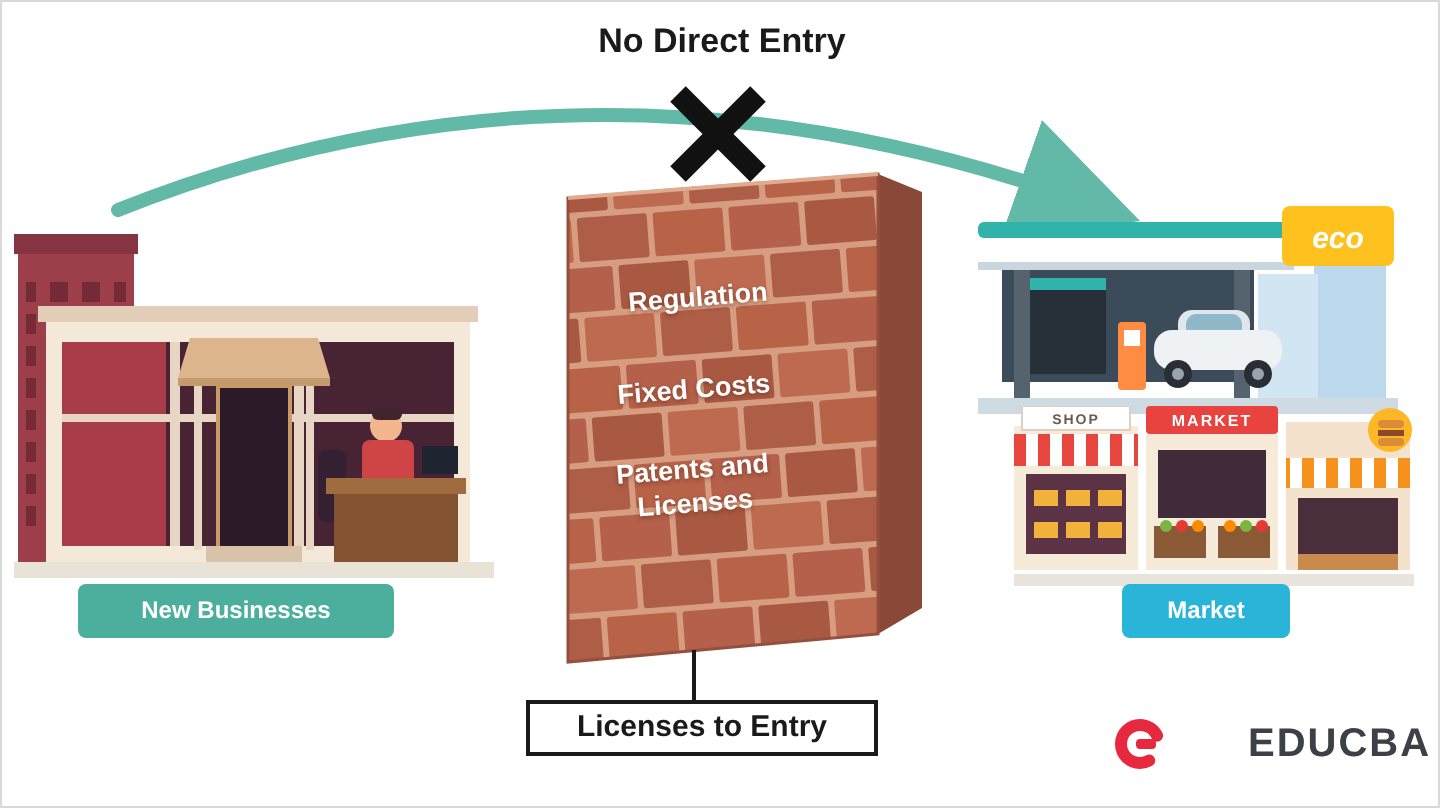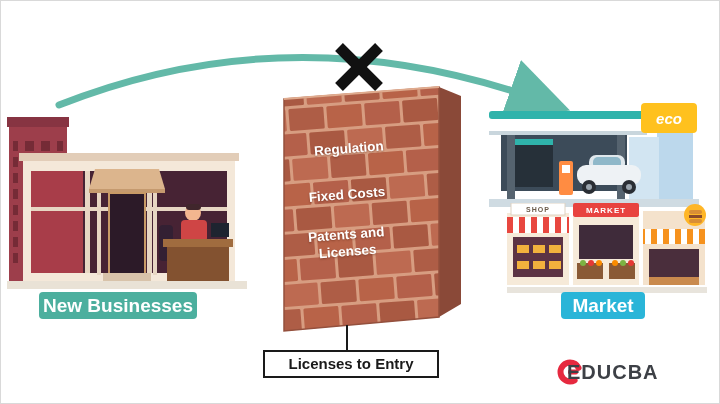--- a/index.html
+++ b/index.html
@@ -25,28 +25,28 @@
   .wall-text.t3{left:288px;top:226px;width:116px;font-size:13.5px;}
   
   .connector{left:345px;top:324px;width:2px;height:25px;background:var(--ink,#1a1a1a);}
   .barrier-box{
     left:262px;top:349px;width:172px;height:24px;background:#ffffff;
     border:2px solid var(--ink,#1a1a1a);text-align:center;line-height:24px;
     font-size:15px;font-weight:bold;color:var(--ink,#1a1a1a);
   }
   
   .side-label{
-    height:27px;border-radius:4px;color:#fff;font-weight:bold;font-size:19px;
+    height:27px;border-radius:4px;color:#fff;font-weight:bold;font-size:12px;
     text-align:center;line-height:27px;
   }
   .label-left{left:38px;top:291px;width:158px;background:var(--label-green,#4caf9e);}
   .label-right{left:560px;top:291px;width:84px;background:var(--label-cyan,#2ab5d8);}
   
   .brand-text{
-    left:566px;top:356px;height:30px;line-height:30px;
+    left:623px;top:356px;height:30px;line-height:30px;
     font-size:20px;font-weight:bold;color:var(--brand-text,#3d4046);letter-spacing:1px;
   }
 </style>
 </head>
 <body>
 
 <div id="canvas">
 
   <svg class="abs" style="left:0;top:0" width="720" height="170" viewBox="0 0 720 170">
     <defs>
@@ -55,20 +55,21 @@
       </marker>
     </defs>
     <path d="M58,104 Q290,12 536,98" fill="none" stroke="#63b9a8" stroke-width="7" stroke-linecap="round" marker-end="url(#ah)"></path>
   </svg>
 
   <svg class="abs" style="left:328px;top:34px" width="60" height="60" viewBox="0 0 60 60">
     <line x1="10" y1="12" x2="50" y2="52" stroke="#111111" stroke-width="11"></line>
     <line x1="50" y1="12" x2="10" y2="52" stroke="#111111" stroke-width="11"></line>
   </svg>
 
+  <div class="abs title">No Direct Entry</div>
 
   <svg class="abs" style="left:6px;top:106px" width="240" height="185" viewBox="0 0 240 185">
     <defs>
       <pattern id="twin" width="16" height="16" patternUnits="userSpaceOnUse">
         <rect x="2" y="2" width="9" height="10" fill="#752b36"></rect>
       </pattern>
     </defs>
 
     <rect x="2" y="16" width="58" height="158" fill="#9d3e4b"></rect>
     <rect x="0" y="10" width="62" height="10" fill="#873442"></rect>

